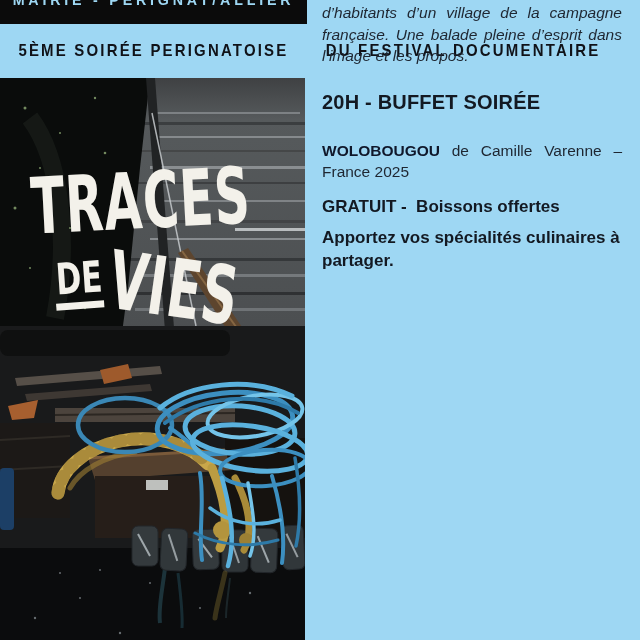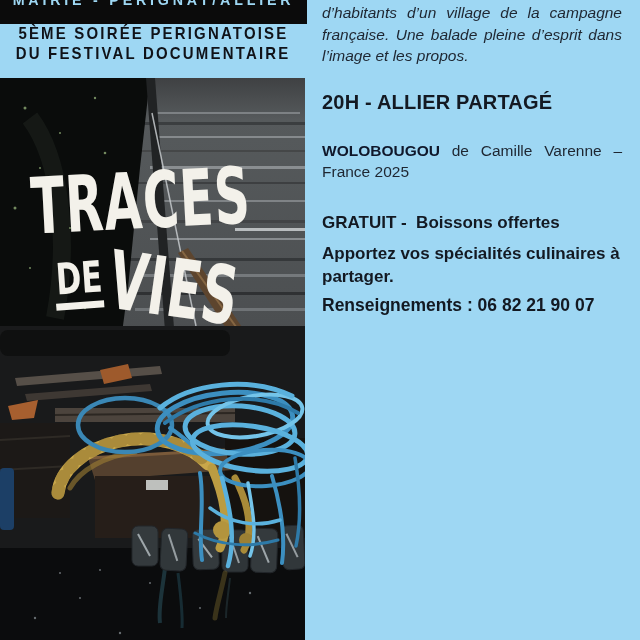--- a/index.html
+++ b/index.html
@@ -14,21 +14,21 @@
     background:#0b0b0b;overflow:hidden;
   }
   .top-bar span{
     display:block;white-space:nowrap;text-align:center;
     font-weight:700;font-size:15px;letter-spacing:4px;
     color:#9ed7f3;margin-top:-9px;transform:scaleX(.95);transform-origin:center;
   }
   
   .left-header{
     position:absolute;left:0;top:24px;width:307px;height:54px;
-    display:flex;flex-direction:column;justify-content:flex-start;align-items:center;
+    display:flex;flex-direction:row;justify-content:space-between;align-items:center;
   }
   .left-header .hl{
     white-space:nowrap;font-weight:800;font-size:17px;letter-spacing:2.5px;
     color:#101218;transform:scaleX(.88);transform-origin:center;line-height:20px;
   }
   
   .photo{
     position:absolute;left:0;top:78px;width:305px;height:562px;overflow:hidden;
     background:#4c4f51;
   }
@@ -43,21 +43,21 @@
     font-size:20px;line-height:26px;font-weight:800;margin:22px 0 0;
     color:#131922;letter-spacing:.2px;
   }
   .film-title{margin-top:25px;}
   .film-title.second{margin-top:18px;}
   .film-title strong{font-weight:700;color:#0f172a;}
   .bold-line{
     font-weight:700;font-size:17px;line-height:23px;margin:0;
     color:#131922;text-align:left;
   }
-  .free{margin-top:28px;white-space:pre-wrap;}
+  .free{margin-top:12px;white-space:pre-wrap;}
   .bring{margin-top:8px;}
   .contact{margin-top:6px;font-size:17.5px;}
 </style>
 </head>
 <body>
 
 <div class="poster">
 
   <div class="top-bar">
     <span>MAIRIE - PERIGNAT/ALLIER</span>
@@ -231,23 +231,22 @@
         <text transform="translate(80,215) rotate(-4) scale(0.85,1.2)" font-size="36">DE</text>
         <rect x="-24" y="0" width="48" height="7" transform="translate(80,224) rotate(-4)"></rect>
         <text transform="translate(170,238) rotate(8) scale(0.8,1.3)" font-size="62" letter-spacing="1">VIES</text>
       </g>
     </svg>
   </div>
 
   <div class="right-col">
     <p class="body intro">d’habitants d’un village de la campagne française. Une balade pleine d’esprit dans l’image et les propos.</p>
 
-    <h2 class="buffet">20H - ALLIER PARTAGÉ</h2>
+    <h2 class="buffet">20H - BUFFET SOIRÉE</h2>
 
     <p class="body film-title"><strong>WOLOBOUGOU</strong><span> de Camille Varenne – France 2025</span></p>
 
 
     <p class="bold-line free">GRATUIT -  Boissons offertes</p>
     <p class="bold-line bring">Apportez vos spécialités culinaires à partager.</p>
-    <p class="bold-line contact">Renseignements : 06 82 21 90 07</p>
   </div>
 
 </div>
 
 </body></html>

